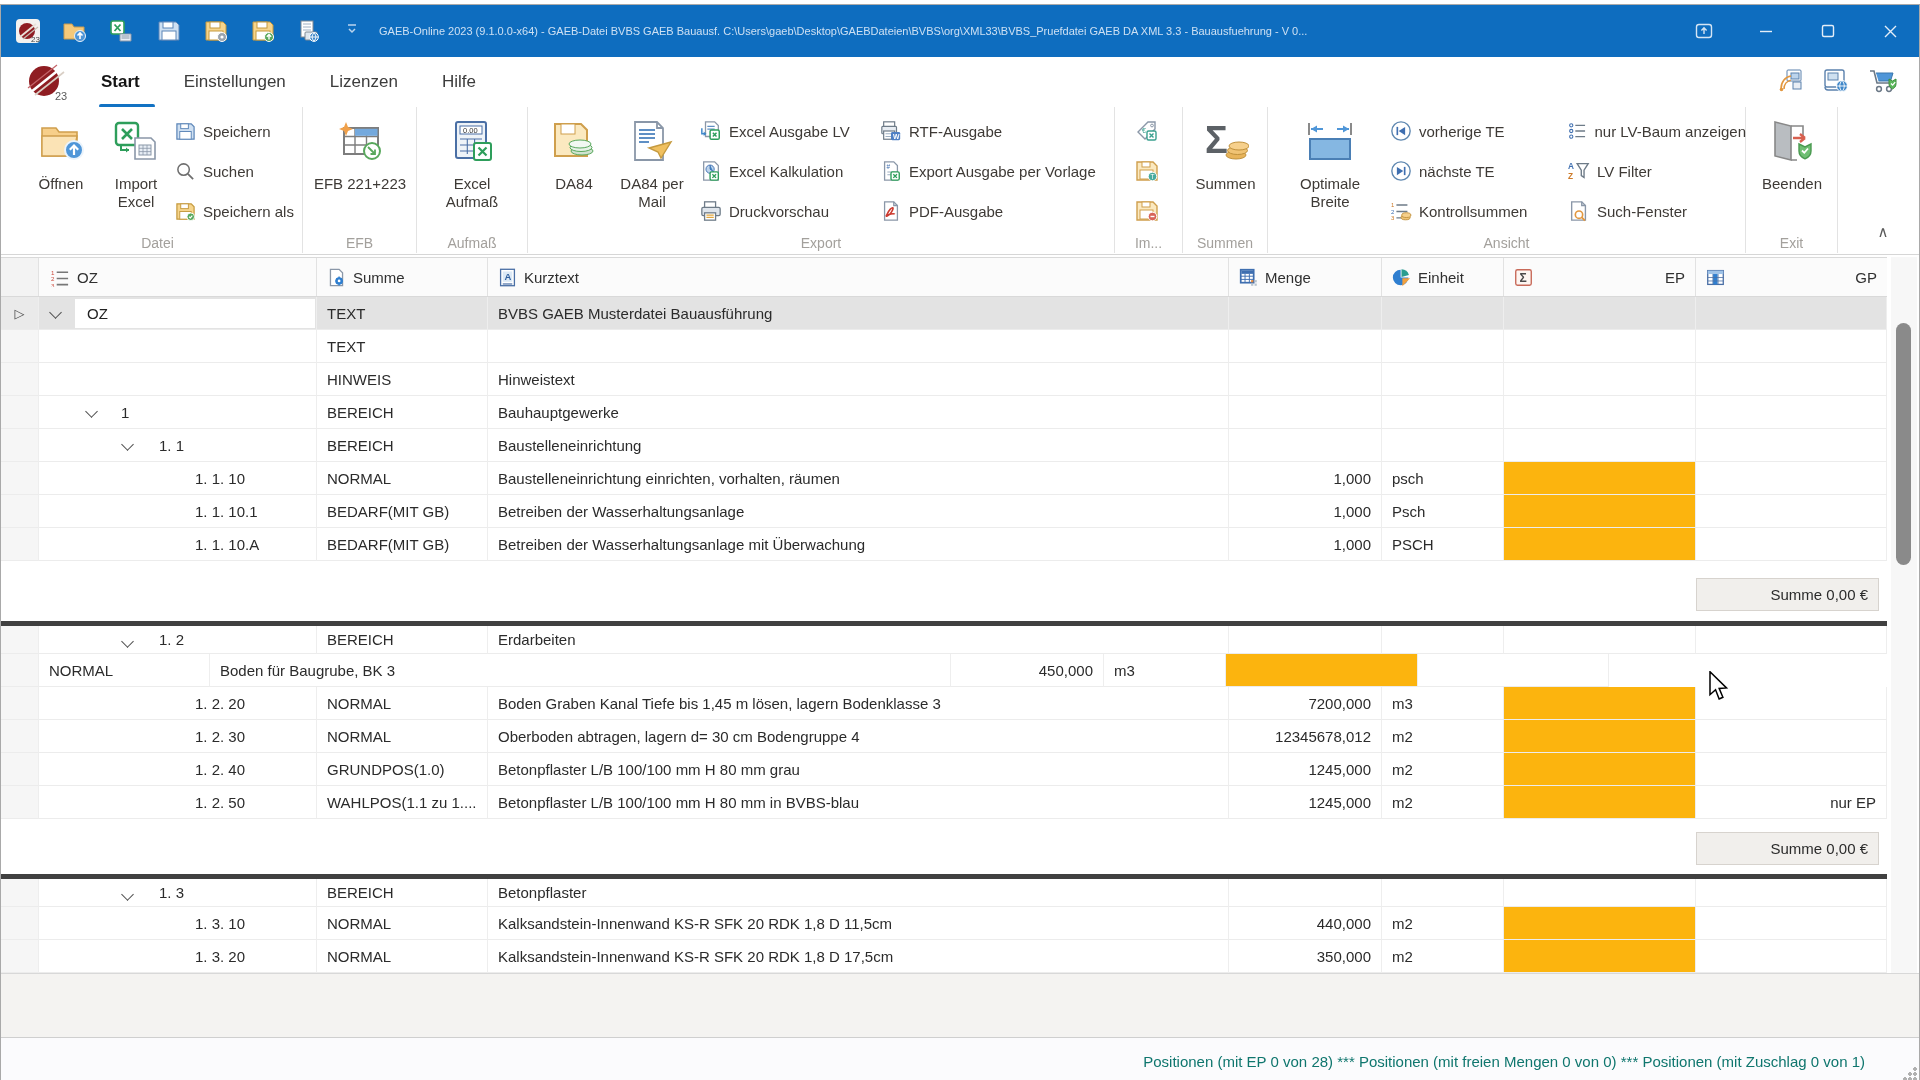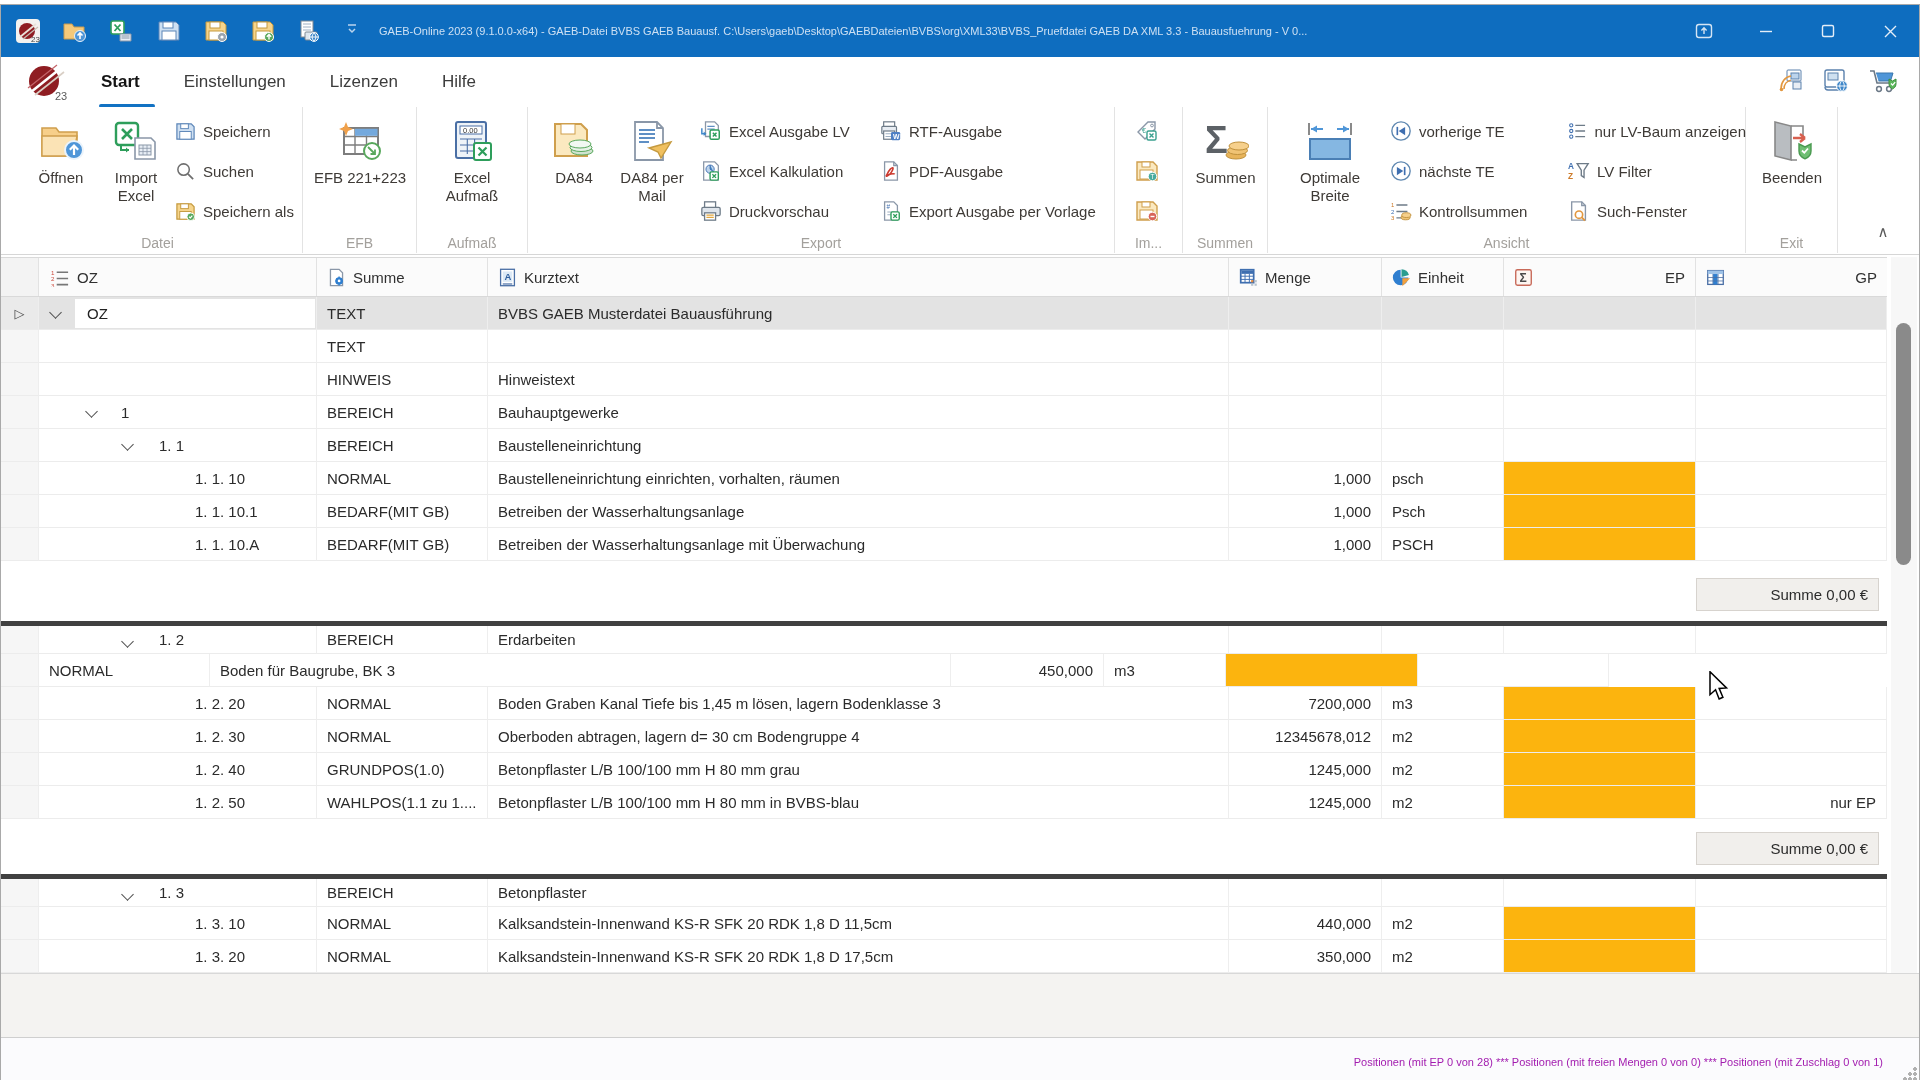--- a/index.html
+++ b/index.html
@@ -30,21 +30,21 @@
 
   
   .ribbon{position:absolute;left:0;top:102px;width:1920px;height:148px;background:#fff;
     border-bottom:1px solid #d6d6d6}
   .rgroup{position:absolute;top:0;height:146px;border-right:1px solid #e3e3e3}
   .rgroup .glabel{position:absolute;bottom:2px;left:0;right:0;text-align:center;
     font-size:14px;color:#a3a09c;white-space:nowrap;overflow:hidden}
   .bigbtn{position:absolute;top:6px;display:flex;flex-direction:column;align-items:center;
     cursor:default}
   .bigbtn .bicon{height:56px;display:flex;align-items:center;justify-content:center}
-  .bigbtn .blabel{font-size:15px;line-height:18px;color:#3e3a36;text-align:center;white-space:pre-line}
+  .bigbtn .blabel{margin-top:6px;font-size:15px;line-height:18px;color:#3e3a36;text-align:center;white-space:pre-line}
   .smallcol{position:absolute;top:4px;display:flex;flex-direction:column}
   .smallbtn{height:40px;display:flex;align-items:center;gap:7px;font-size:15px;color:#3e3a36;
     cursor:default;white-space:nowrap}
   .ribbon-collapse{position:absolute;left:1862px;top:112px;width:40px;height:26px;
     display:flex;align-items:center;justify-content:center;color:#5a5a5a;font-size:15px;cursor:default}
 
   
   .gridhdr{position:absolute;left:0;top:252px;width:1886px;height:40px;background:#fbfbfb;
     border-top:1px solid #d9d9d9;border-bottom:1px solid #d9d9d9;display:flex}
   .hcell{display:flex;align-items:center;gap:7px;padding-left:10px;font-size:15px;color:#303030;
@@ -91,21 +91,21 @@
 
   
   .vscroll{position:absolute;left:1890px;top:252px;width:26px;height:716px;background:#f7f7f7}
   .vthumb{position:absolute;left:5px;top:66px;width:15px;height:242px;background:#8a8a8a;border-radius:8px}
 
   
   .bottompanel{position:absolute;left:0;top:968px;width:1920px;height:64px;background:#f4f3f1;
     border-top:1px solid #d8d8d8}
   .statusbar{position:absolute;left:0;top:1032px;width:1920px;height:48px;background:#fbfbfd;
     border-top:1px solid #cfcfcf;display:flex;align-items:center;justify-content:flex-end}
-  .statustext{font-size:11px;color:#a21caf;margin-right:38px}
+  .statustext{font-size:15px;color:#0f766e;margin-right:56px}
   .grip{position:absolute;right:4px;bottom:4px;width:14px;height:14px;
     background:
      radial-gradient(circle at 12px 2px,#b0b0b0 1.6px,transparent 2px),
      radial-gradient(circle at 12px 7px,#b0b0b0 1.6px,transparent 2px),
      radial-gradient(circle at 7px 7px,#b0b0b0 1.6px,transparent 2px),
      radial-gradient(circle at 12px 12px,#b0b0b0 1.6px,transparent 2px),
      radial-gradient(circle at 7px 12px,#b0b0b0 1.6px,transparent 2px),
      radial-gradient(circle at 2px 12px,#b0b0b0 1.6px,transparent 2px)}
   .cursor{position:absolute;left:1705px;top:666px;pointer-events:none}
 </style>
@@ -415,34 +415,34 @@
               <rect x="4" y="12" width="12" height="9" fill="#fff" stroke="#6e7b88" stroke-width="1.3"></rect>
               <path d="M6 15 h8 M6 18 h8" stroke="#9fb0c2" stroke-width="1.2"></path>
               <rect x="12" y="13" width="10" height="9" rx="1.5" fill="#4f7fc4"></rect>
               <text x="14.2" y="20.6" font-size="7.5" fill="#fff" font-weight="bold">W</text>
             </svg>
           <span>RTF-Ausgabe</span>
         </div>
         <div class="smallbtn">
           <svg width="22" height="22" viewBox="0 0 24 24">
               <path d="M5 2 h10 l4 4 v16 H5 Z" fill="#fff" stroke="#8a97a8" stroke-width="1.4"></path>
-              <path d="M15 2 v4 h4" fill="none" stroke="#8a97a8" stroke-width="1.4"></path>
-              <path d="M7 17 c3-7 6-9 7-8.5 c1.4.8 -3 8 -6 9 c-1.2.3 -1.6-.2 -1-0.5 c2-1 8-3 9-1.5" fill="none" stroke="#cc3a2f" stroke-width="1.7"></path>
-            </svg>
-          <span>PDF-Ausgabe</span>
-        </div>
-        <div class="smallbtn">
-          <svg width="22" height="22" viewBox="0 0 24 24">
-              <path d="M5 2 h10 l4 4 v16 H5 Z" fill="#fff" stroke="#8a97a8" stroke-width="1.4"></path>
               <text x="7" y="10" font-size="7" fill="#3f6fb0">#</text>
               <path d="M8 13 h8 M8 16 h8" stroke="#9fb0c2" stroke-width="1.1"></path>
               <rect x="12" y="13" width="9" height="9" rx="1.5" fill="#fff" stroke="#2e9e5b" stroke-width="1.5"></rect>
               <path d="M14.5 15.5 l4 4 M18.5 15.5 l-4 4" stroke="#2e9e5b" stroke-width="1.5"></path>
             </svg>
           <span>Export Ausgabe per Vorlage</span>
+        </div>
+        <div class="smallbtn">
+          <svg width="22" height="22" viewBox="0 0 24 24">
+              <path d="M5 2 h10 l4 4 v16 H5 Z" fill="#fff" stroke="#8a97a8" stroke-width="1.4"></path>
+              <path d="M15 2 v4 h4" fill="none" stroke="#8a97a8" stroke-width="1.4"></path>
+              <path d="M7 17 c3-7 6-9 7-8.5 c1.4.8 -3 8 -6 9 c-1.2.3 -1.6-.2 -1-0.5 c2-1 8-3 9-1.5" fill="none" stroke="#cc3a2f" stroke-width="1.7"></path>
+            </svg>
+          <span>PDF-Ausgabe</span>
         </div>
       </div>
       <div class="glabel">Export</div>
     </div>
 
     <div class="rgroup" style="left:1114px;width:68px">
       <div class="smallcol" style="left:20px;width:40px">
         <div class="smallbtn">
           <svg width="24" height="24" viewBox="0 0 24 24">
               <path d="M3 13 L13 3 h7 v7 L10 20 Z" fill="#fff" stroke="#8a97a8" stroke-width="1.4"></path>

